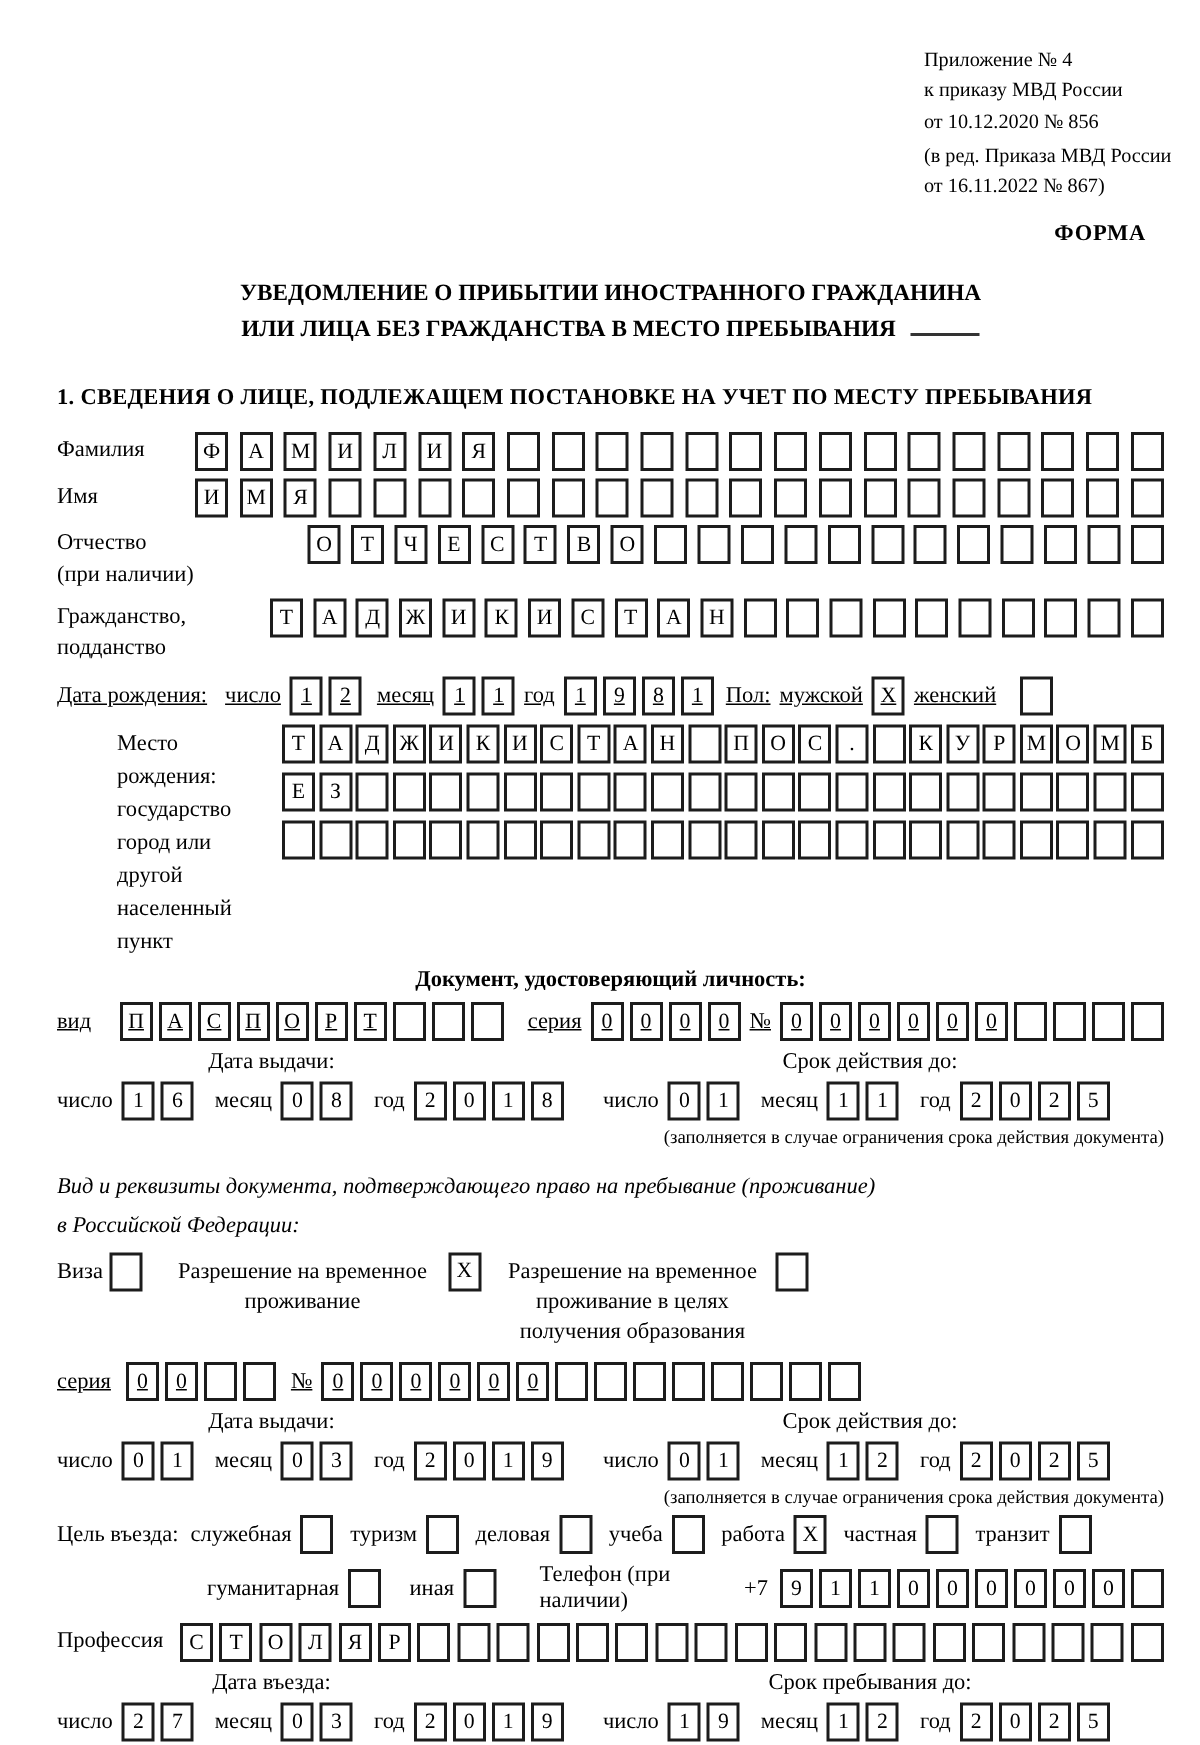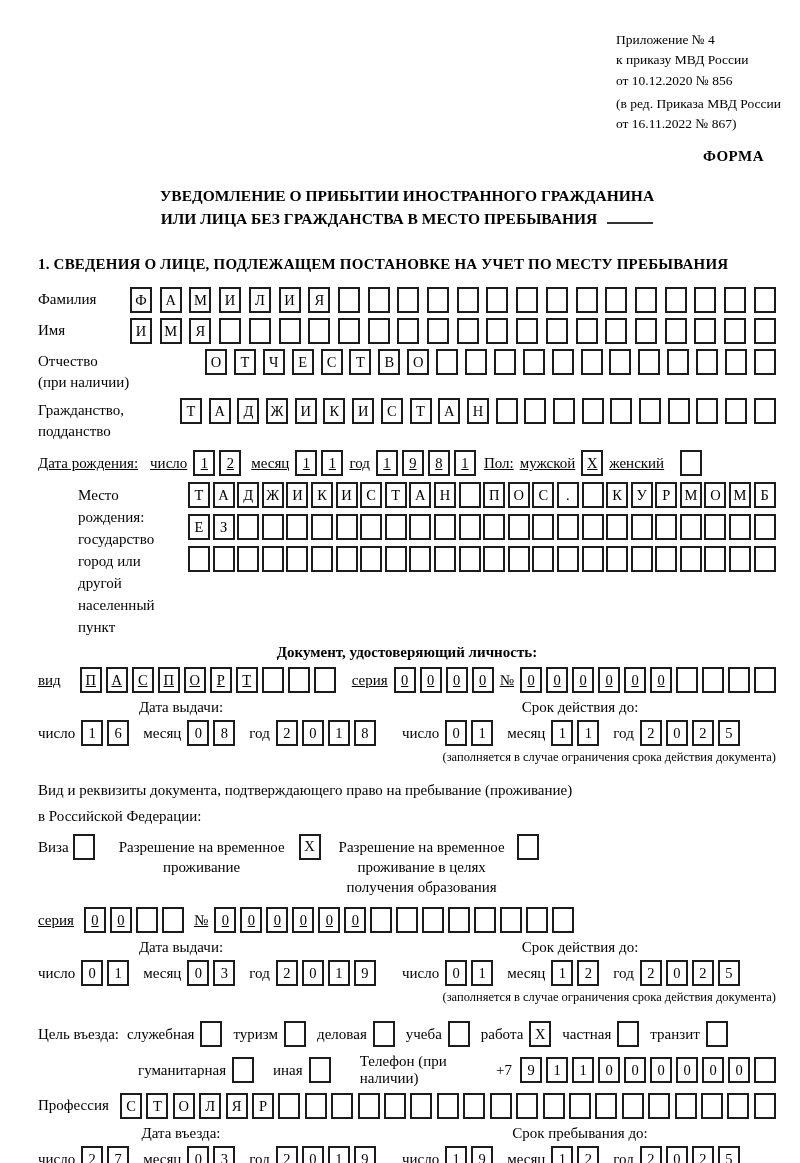--- a/index.html
+++ b/index.html
@@ -24,21 +24,21 @@
   .inline .lbl{margin:0 6px;}
   .center-b{text-align:center;font-weight:bold;margin:6px 0 6px 0;}
   .datewrap{display:flex;margin-bottom:4px;}
   .datecol-l{width:346px;} .datecol-r{flex:1;}
   .dhead{text-align:center;margin-bottom:4px;}
   .dhead-l{padding-right:60px;} 
   .drow{display:flex;align-items:center;}
   .drow .lbl{margin-right:6px;}
   .drow .grp{margin-right:14px;}
   .fine{font-size:12.5px;text-align:right;margin-top:4px;}
-  .intro{line-height:1.75;margin-top:12px;}
+  .intro{line-height:1.75;margin-top:12px;font-style:italic;}
   .optrow{display:flex;align-items:flex-start;margin-top:4px;}
   .opt{display:flex;align-items:flex-start;}
   .opt .olbl{line-height:1.35;padding-top:3px;}
   .opt .cellrow{margin-left:8px;}
   .ctr{text-align:center;}
   .prow{display:flex;align-items:center;margin-bottom:6px;}
   .prow .plbl{margin-right:8px;}
   .prow .opt{align-items:center;margin-right:11px;}
   .prow .opt .olbl{padding-top:0;}
   .prow .opt .cellrow{margin-left:6px;}
@@ -485,21 +485,21 @@
             <div class="cell">2</div>
             <div class="cell">0</div>
             <div class="cell">2</div>
             <div class="cell">5</div>
           </span>
       </div>
       <div class="fine">(заполняется в случае ограничения срока действия документа)</div>
     </div>
   </div>
 
-  <div class="prow" style="margin-top:16px;text-align:center;">
+  <div class="prow" style="margin-top:4px;text-align:center;">
     <span class="plbl">Цель въезда:</span>
     <span class="opt">
         <span class="olbl">служебная</span>
         <span class="cellrow">
           <div class="cell"></div>
         </span>
       </span>
     <span class="opt">
         <span class="olbl">туризм</span>
         <span class="cellrow">

